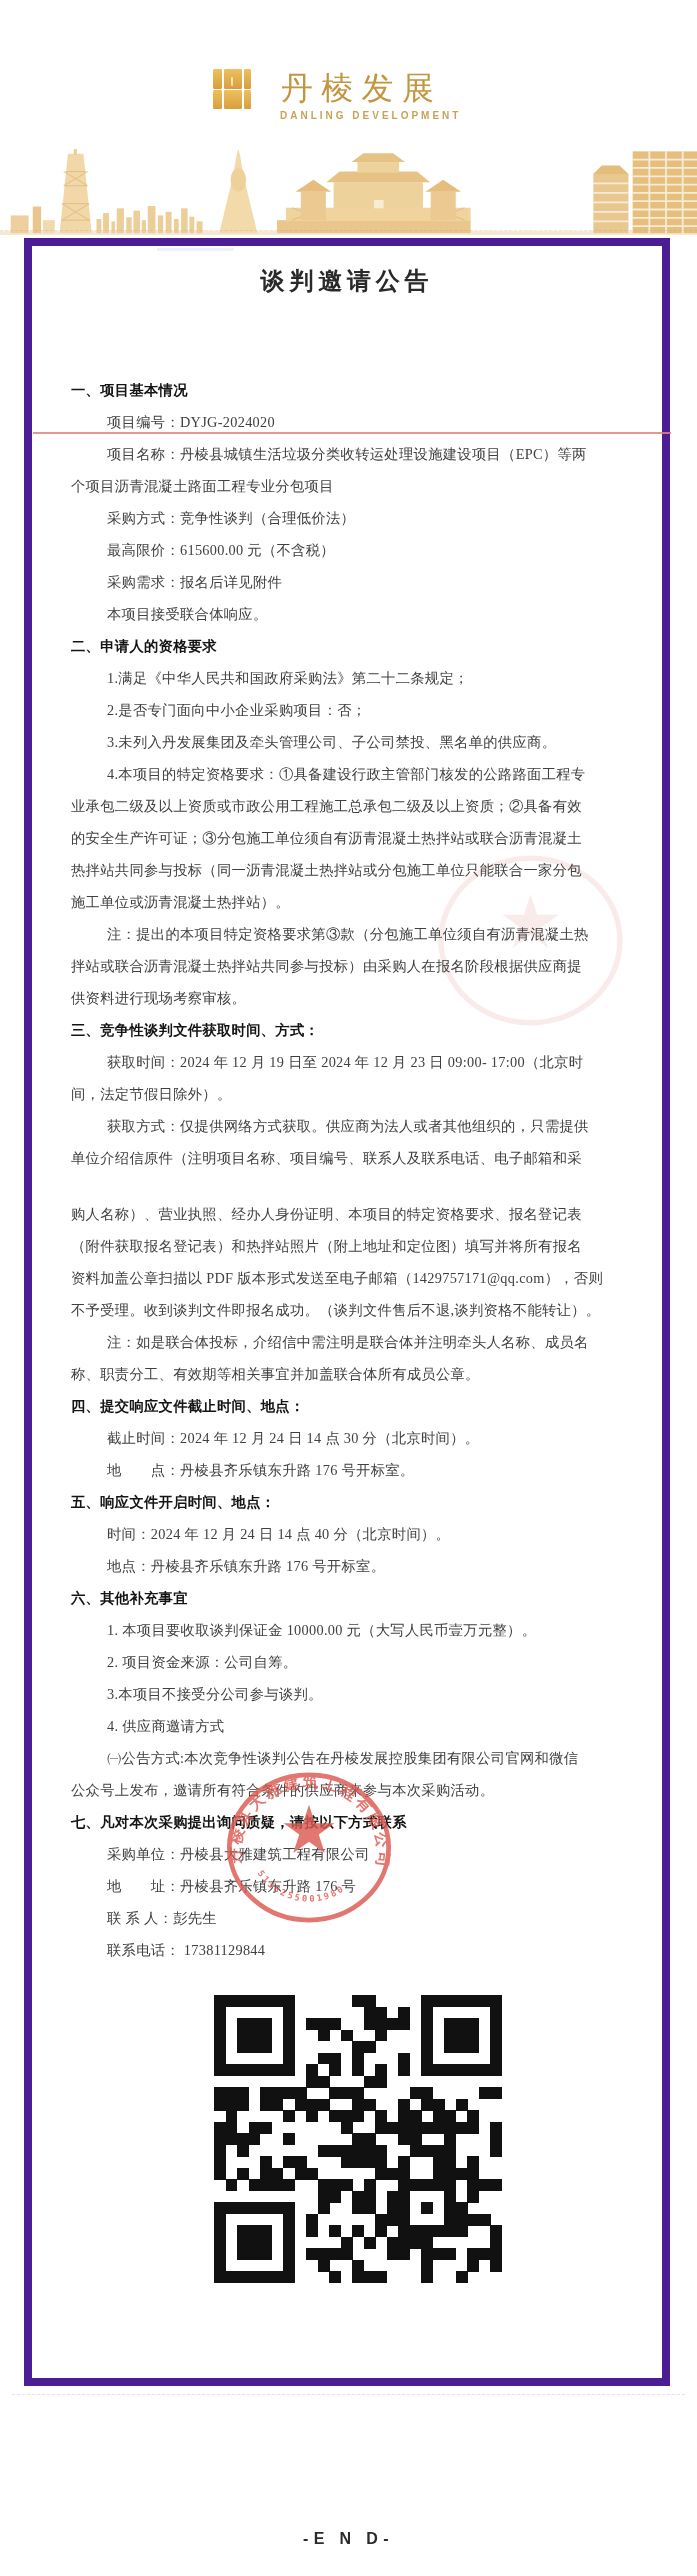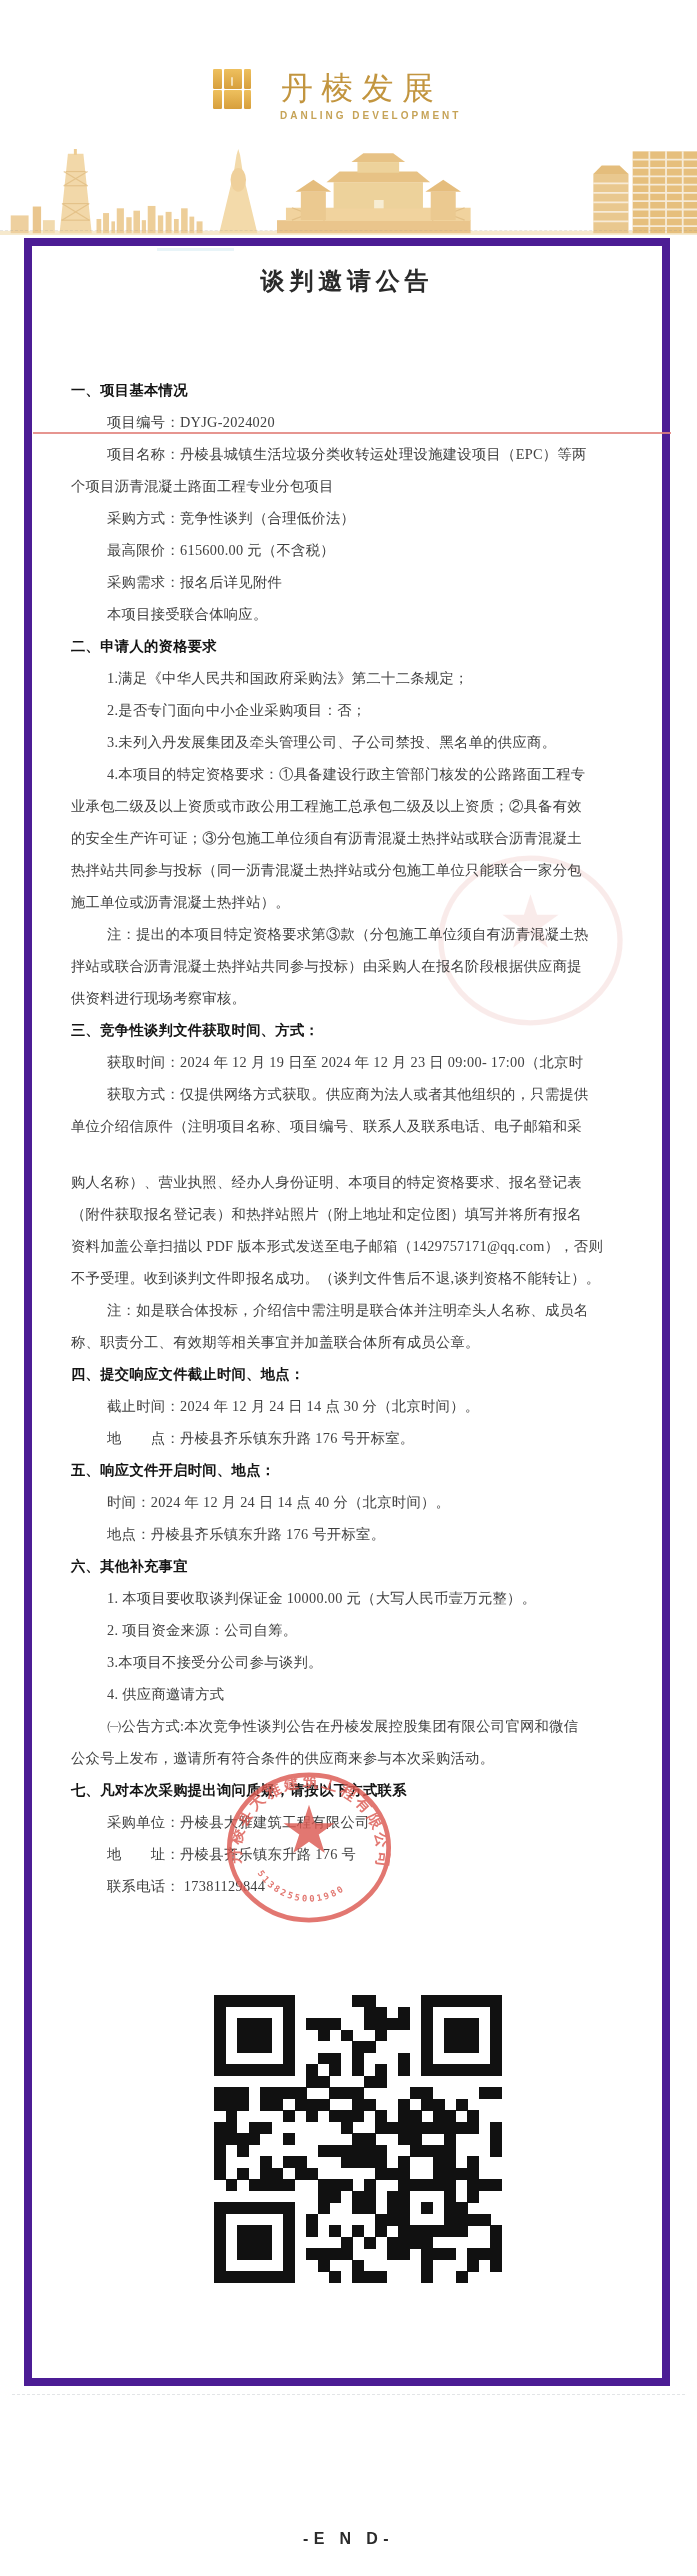--- a/index.html
+++ b/index.html
@@ -183,20 +183,21 @@
       <div class="ln p">4.本项目的特定资格要求：①具备建设行政主管部门核发的公路路面工程专</div>
       <div class="ln c">业承包二级及以上资质或市政公用工程施工总承包二级及以上资质；②具备有效</div>
       <div class="ln c">的安全生产许可证；③分包施工单位须自有沥青混凝土热拌站或联合沥青混凝土</div>
       <div class="ln c">热拌站共同参与投标（同一沥青混凝土热拌站或分包施工单位只能联合一家分包</div>
       <div class="ln c">施工单位或沥青混凝土热拌站）。</div>
       <div class="ln p">注：提出的本项目特定资格要求第③款（分包施工单位须自有沥青混凝土热</div>
       <div class="ln c">拌站或联合沥青混凝土热拌站共同参与投标）由采购人在报名阶段根据供应商提</div>
       <div class="ln c">供资料进行现场考察审核。</div>
       <div class="ln h">三、竞争性谈判文件获取时间、方式：</div>
       <div class="ln p">获取时间：2024 年 12 月 19 日至 2024 年 12 月 23 日 09:00- 17:00（北京时</div>
+      <div class="ln c">间，法定节假日除外）。</div>
       <div class="ln p">获取方式：仅提供网络方式获取。供应商为法人或者其他组织的，只需提供</div>
       <div class="ln c">单位介绍信原件（注明项目名称、项目编号、联系人及联系电话、电子邮箱和采</div>
       <div class="ln c gap">购人名称）、营业执照、经办人身份证明、本项目的特定资格要求、报名登记表</div>
       <div class="ln c">（附件获取报名登记表）和热拌站照片（附上地址和定位图）填写并将所有报名</div>
       <div class="ln c">资料加盖公章扫描以 PDF 版本形式发送至电子邮箱（1429757171@qq.com），否则</div>
       <div class="ln c">不予受理。收到谈判文件即报名成功。（谈判文件售后不退,谈判资格不能转让）。</div>
       <div class="ln p">注：如是联合体投标，介绍信中需注明是联合体并注明牵头人名称、成员名</div>
       <div class="ln c">称、职责分工、有效期等相关事宜并加盖联合体所有成员公章。</div>
       <div class="ln h">四、提交响应文件截止时间、地点：</div>
       <div class="ln p">截止时间：2024 年 12 月 24 日 14 点 30 分（北京时间）。</div>
@@ -207,20 +208,21 @@
       <div class="ln h">六、其他补充事宜</div>
       <div class="ln p">1. 本项目要收取谈判保证金 10000.00 元（大写人民币壹万元整）。</div>
       <div class="ln p">2. 项目资金来源：公司自筹。</div>
       <div class="ln p">3.本项目不接受分公司参与谈判。</div>
       <div class="ln p">4. 供应商邀请方式</div>
       <div class="ln p">㈠公告方式:本次竞争性谈判公告在丹棱发展控股集团有限公司官网和微信</div>
       <div class="ln c">公众号上发布，邀请所有符合条件的供应商来参与本次采购活动。</div>
       <div class="ln h">七、凡对本次采购提出询问质疑，请按以下方式联系</div>
       <div class="ln p">采购单位：丹棱县大雅建筑工程有限公司</div>
       <div class="ln p">地　　址：丹棱县齐乐镇东升路 176 号</div>
+      <div class="ln p">联 系 人：彭先生</div>
       <div class="ln p">联系电话：  17381129844</div>
     </div>
 
   <svg class="seal" viewBox="0 0 286 266">
     <defs>
       <path id="sealTop" d="M 30,168 A 116,112 0 1 1 256,168"></path>
       <path id="sealBottom" d="M 48,158 A 100,96 0 0 0 238,158"></path>
     </defs>
     <ellipse cx="143" cy="133" rx="134" ry="122" fill="none" stroke="#dc5a52" stroke-width="8"></ellipse>
     <polygon transform="translate(143,106)" points="0,-45 10.1,-13.9 42.8,-13.9 16.4,5.3 26.5,36.4 0,17.2 -26.5,36.4 -16.4,5.3 -42.8,-13.9 -10.1,-13.9" fill="#dc5a52"></polygon>

